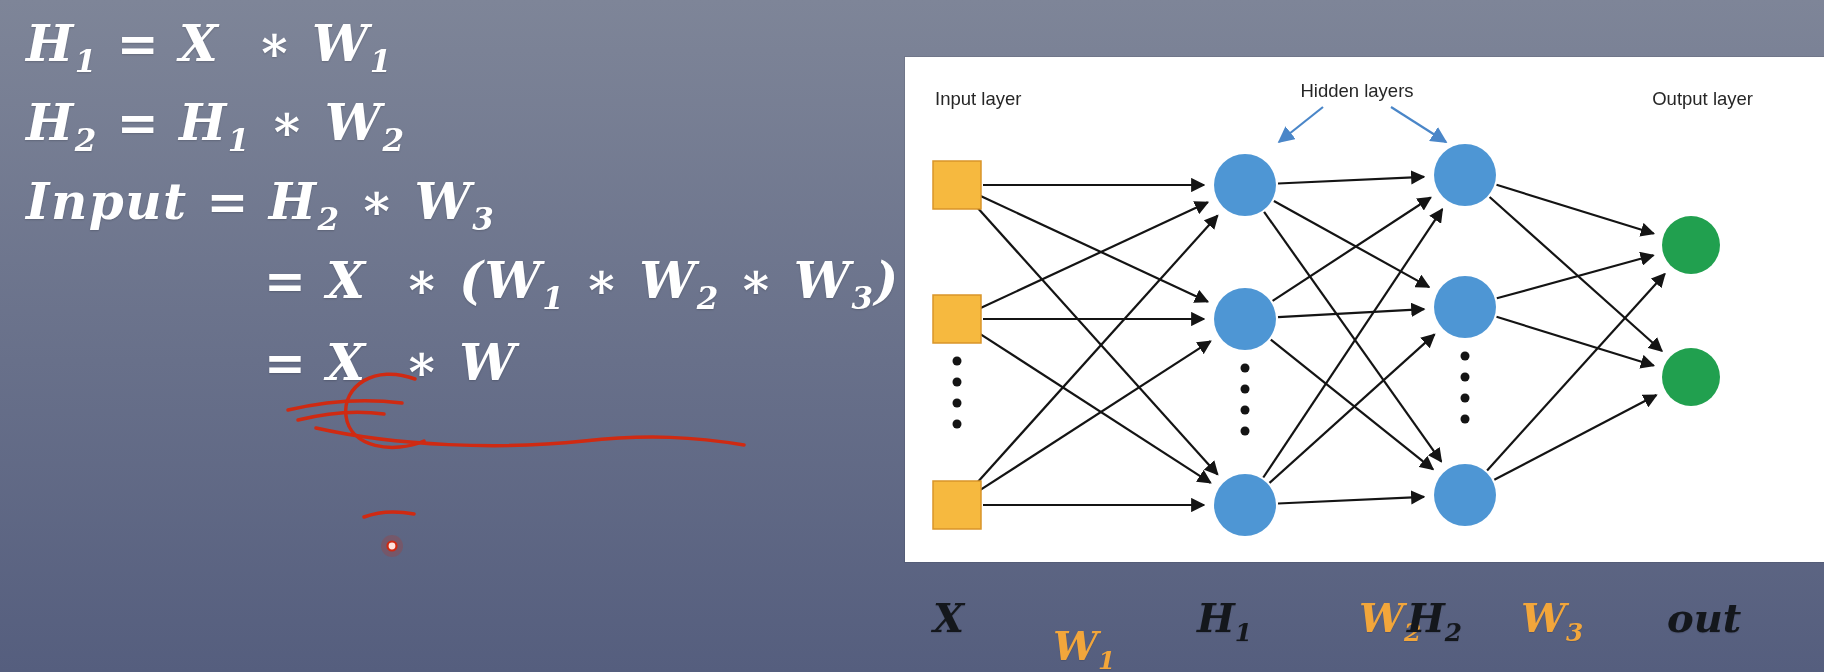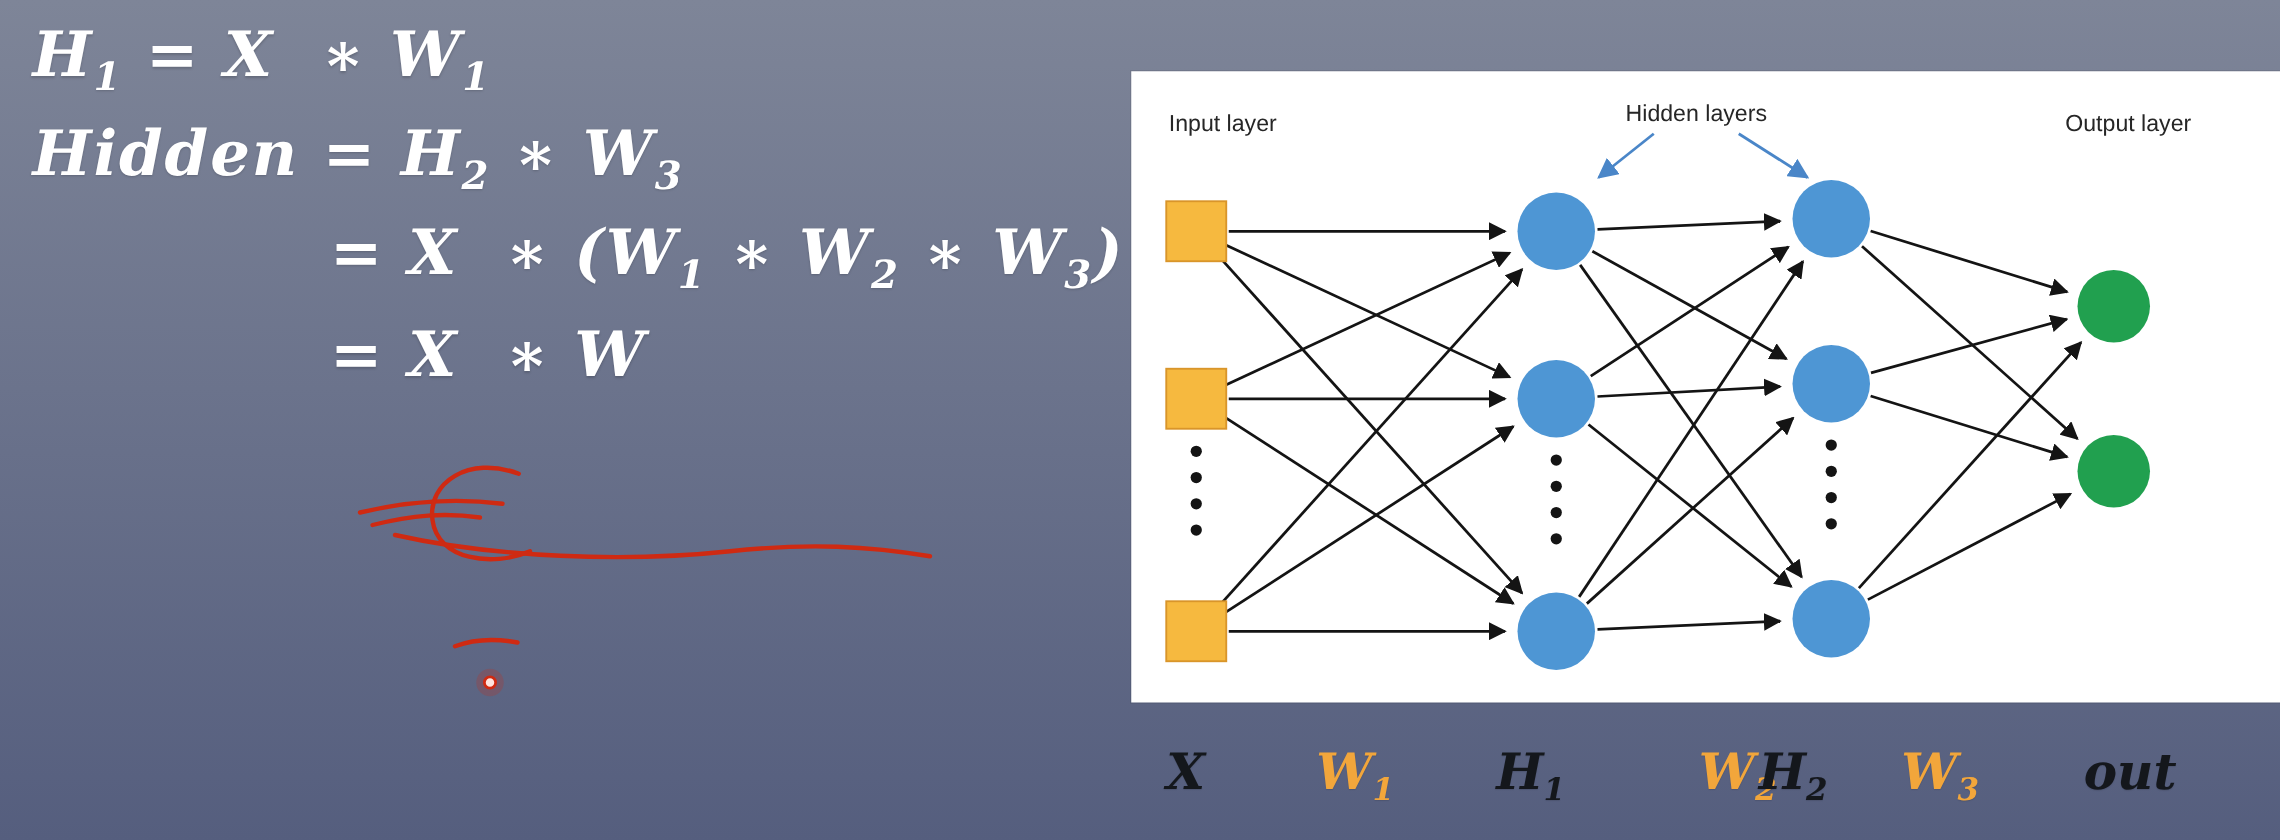--- a/index.html
+++ b/index.html
@@ -48,21 +48,22 @@
   .bl:nth-child(6) { left: 616px; }
   .bl:nth-child(7) { left: 762px; }
 </style>
 </head>
 <body>
 
 <div class="slide" style="background: linear-gradient(rgb(126, 133, 152) 0%, rgb(85, 94, 126) 100%);">
 
   <div id="equations" style="color: rgb(255, 255, 255);">
       <div class="eq-line"><span>H</span><sub>1</sub><span> = X  ∗ W</span><sub>1</sub></div>
-      <div class="eq-line"><span>Hidden = H</span><sub>2</sub><span> ∗ W</span><sub>3</sub></div>
+      <div class="eq-line"><span>H</span><sub>2</sub><span> = H</span><sub>1</sub><span> ∗ W</span><sub>2</sub></div>
+      <div class="eq-line"><span>Input = H</span><sub>2</sub><span> ∗ W</span><sub>3</sub></div>
       <div class="eq-line indent"><span>= X  ∗ (</span><span>W</span><sub>1</sub><span> ∗ W</span><sub>2</sub><span> ∗ W</span><sub>3</sub><span>)</span></div>
       <div class="eq-line indent" style="margin-top: 22px;"><span>= X  ∗ W</span></div>
     </div>
 
   <svg id="annotations" width="1824" height="672" viewBox="0 0 1824 672">
     <path class="annot" d="M 288 410 C 326 401, 362 398, 402 403" stroke="#cf2a12"></path>
     <path class="annot" d="M 298 420 C 330 412, 356 410, 384 414" stroke="#cf2a12"></path>
     <path class="annot" d="M 415 379 C 375 364, 342 386, 346 416 C 350 448, 394 454, 424 441" stroke="#cf2a12"></path>
     <path class="annot" d="M 316 428 C 396 446, 500 450, 584 441 C 648 434, 696 437, 744 445" stroke="#cf2a12"></path>
     <path class="annot" d="M 364 517 C 380 511, 398 511, 414 514" stroke="#cf2a12"></path>
@@ -137,21 +138,21 @@
       <text id="lbl-hidden" x="452" y="40" text-anchor="middle" fill="#262626">Hidden layers</text>
       <text id="lbl-output" x="848" y="48" text-anchor="end" fill="#262626">Output layer</text>
 
       <path class="hint-arrow" d="M 418 50 L 374 85" fill="none" stroke-width="2.2" marker-end="url(#m-blue)" stroke="#4a86c8"></path>
       <path class="hint-arrow" d="M 486 50 L 541 85" fill="none" stroke-width="2.2" marker-end="url(#m-blue)" stroke="#4a86c8"></path>
     </svg>
   </div>
 
   <div id="bottom-labels">
       <div class="bl" style="color: rgb(20, 23, 28);"><span>X</span></div>
-      <div class="bl" style="color: rgb(242, 166, 59);"><span>W</span><sub>1</sub></div>
+      <div class="bl" style="color: rgb(242, 166, 59); margin-top: 28px;"><span>W</span><sub>1</sub></div>
       <div class="bl" style="color: rgb(20, 23, 28);"><span>H</span><sub>1</sub></div>
       <div class="bl" style="color: rgb(242, 166, 59); margin-left: 40px;"><span>W</span><sub>2</sub></div>
       <div class="bl" style="color: rgb(20, 23, 28);"><span>H</span><sub>2</sub></div>
       <div class="bl" style="color: rgb(242, 166, 59);"><span>W</span><sub>3</sub></div>
       <div class="bl" style="color: rgb(20, 23, 28);"><span>out</span></div>
     </div>
 
 </div>
 
 </body></html>

